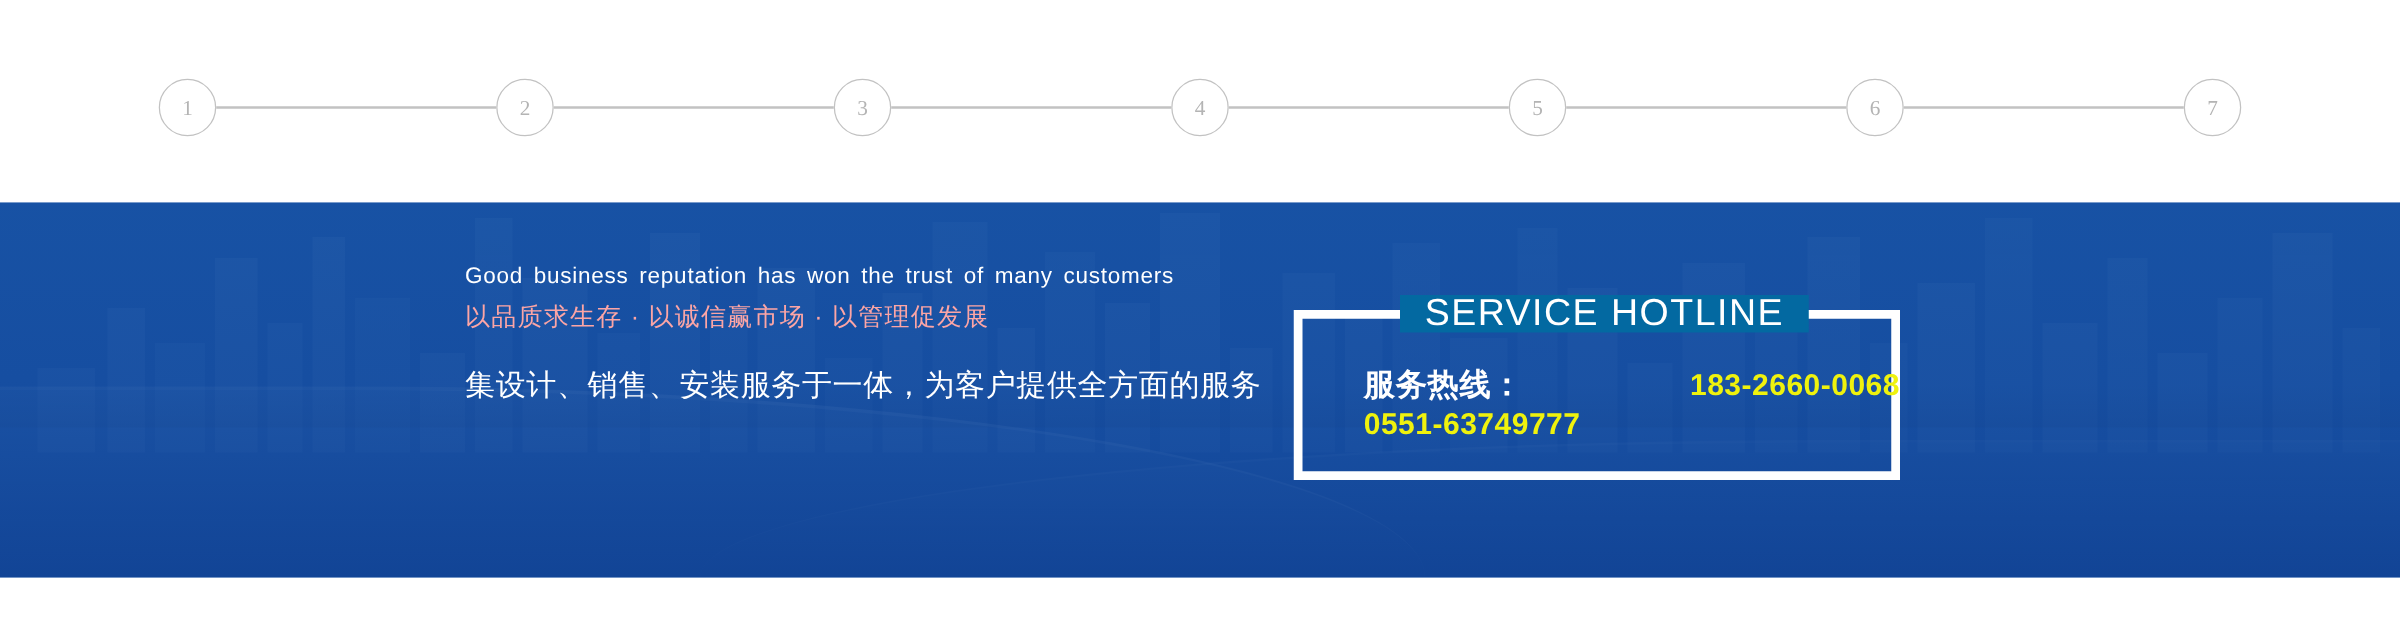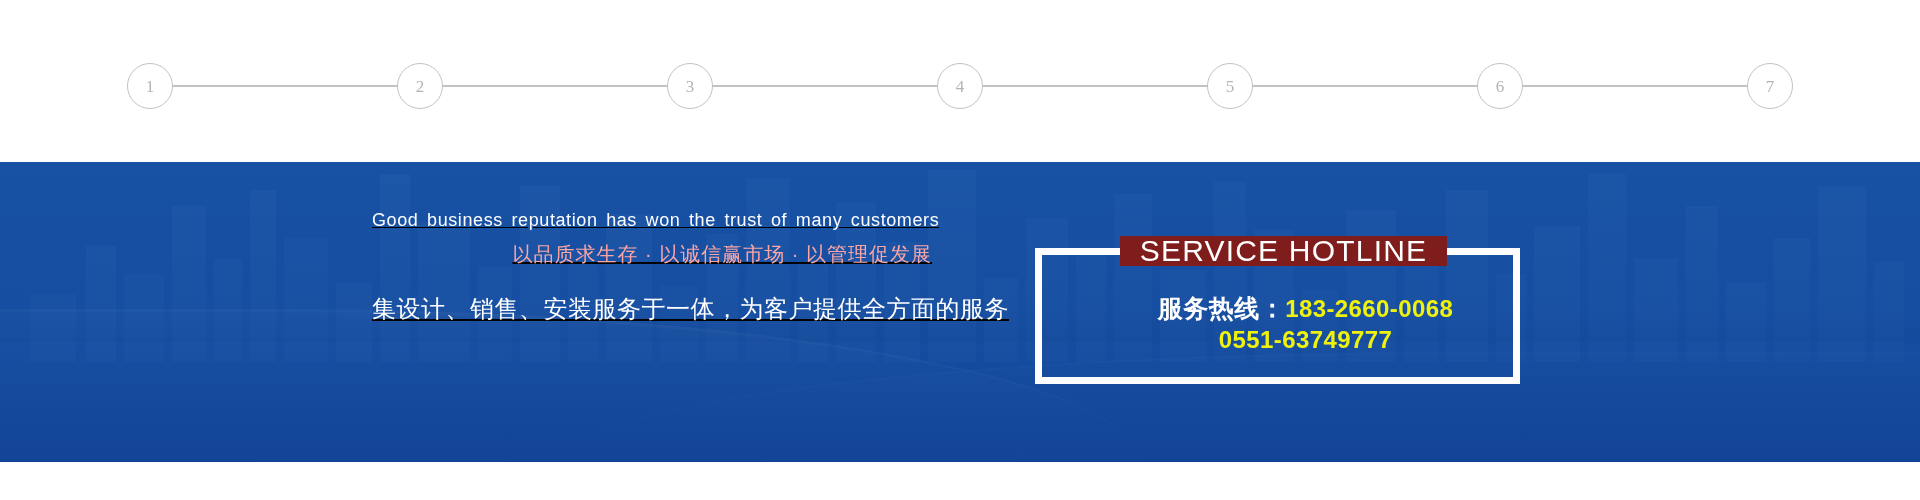--- a/index.html
+++ b/index.html
@@ -164,22 +164,21 @@
     width: 1920px;
     height: 300px;
   }
 
   
   .slogan-block {
     position: absolute;
     left: 372px;
     top: 48px;
     width: 560px;
-    text-align: right;
-    text-decoration: underline;
+    text-align: left;
   }
   .slogan-en {
     font-size: 18px;
     color: #ffffff;
     letter-spacing: 0.6px;
     word-spacing: 3px;
     white-space: nowrap;
     margin: 0 0 10px 0;
     line-height: 1.2;
   }
@@ -213,36 +212,36 @@
   .hotline-title {
     position: absolute;
     left: 1120px;
     top: 74px;
     width: 315px;
     text-align: center;
     font-size: 30px;
     color: #ffffff;
     letter-spacing: 1.2px;
     white-space: nowrap;
-    background: #7f1d1d;
+    background: #0369a1;
     padding: 0 6px;
     line-height: 30px;
     z-index: 3;
   }
   .hotline-rows {
     position: absolute;
     left: 1035px;
     top: 130px;
     width: 485px;
     z-index: 3;
   }
   .hotline-row {
     display: flex;
     align-items: baseline;
-    justify-content: center;
+    justify-content: space-between;
     padding-left: 56px;
     white-space: nowrap;
     line-height: 1.28;
   }
   .hotline-label {
     font-size: 25px;
     font-weight: bold;
     color: #ffffff;
     letter-spacing: 0.5px;
   }

